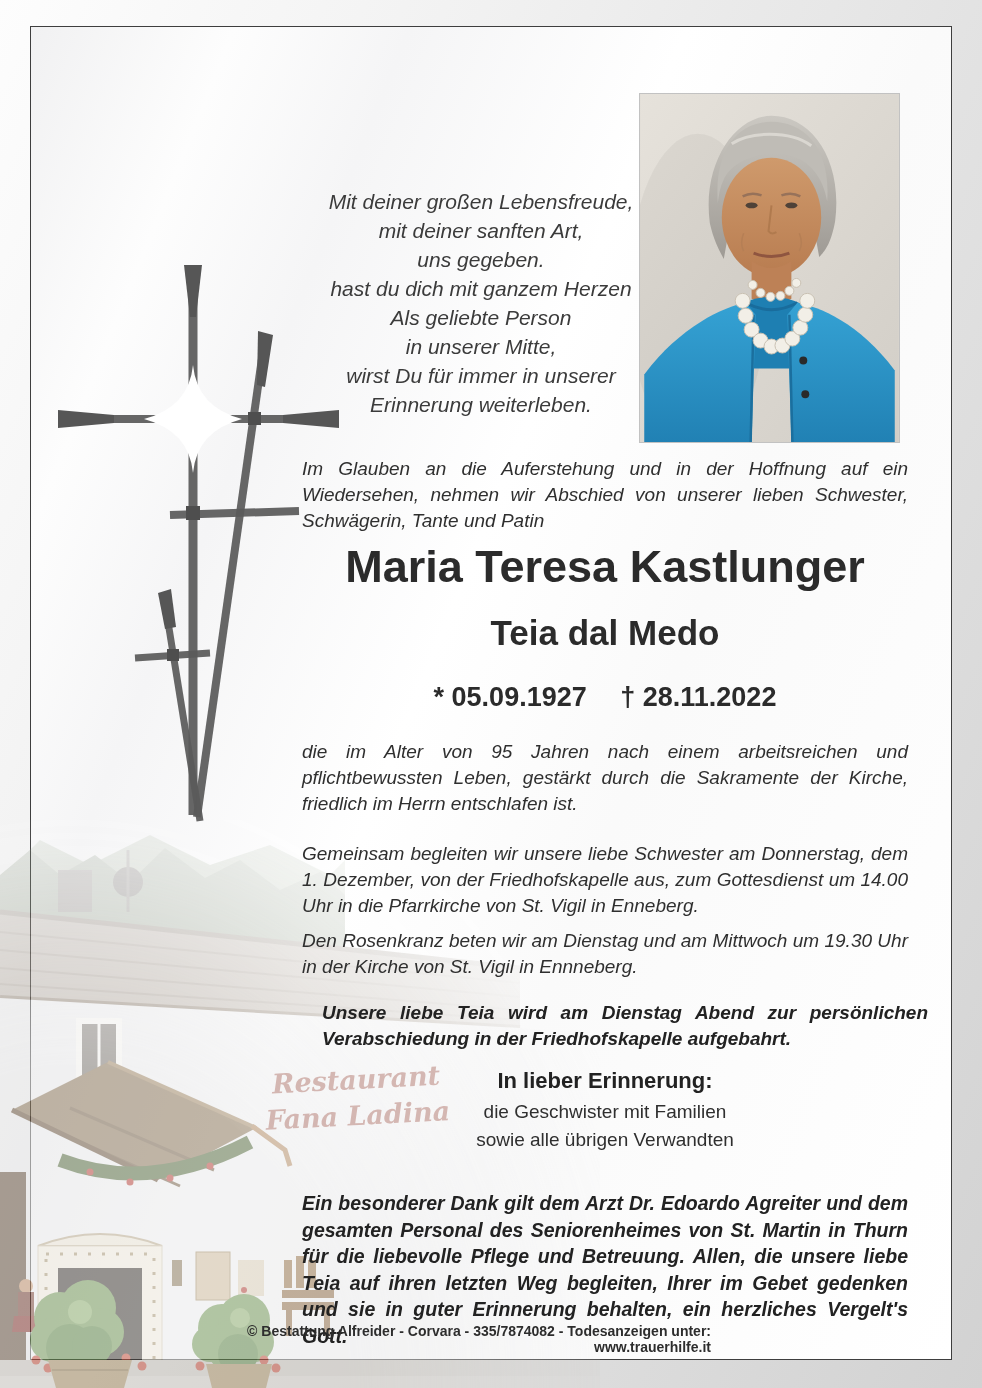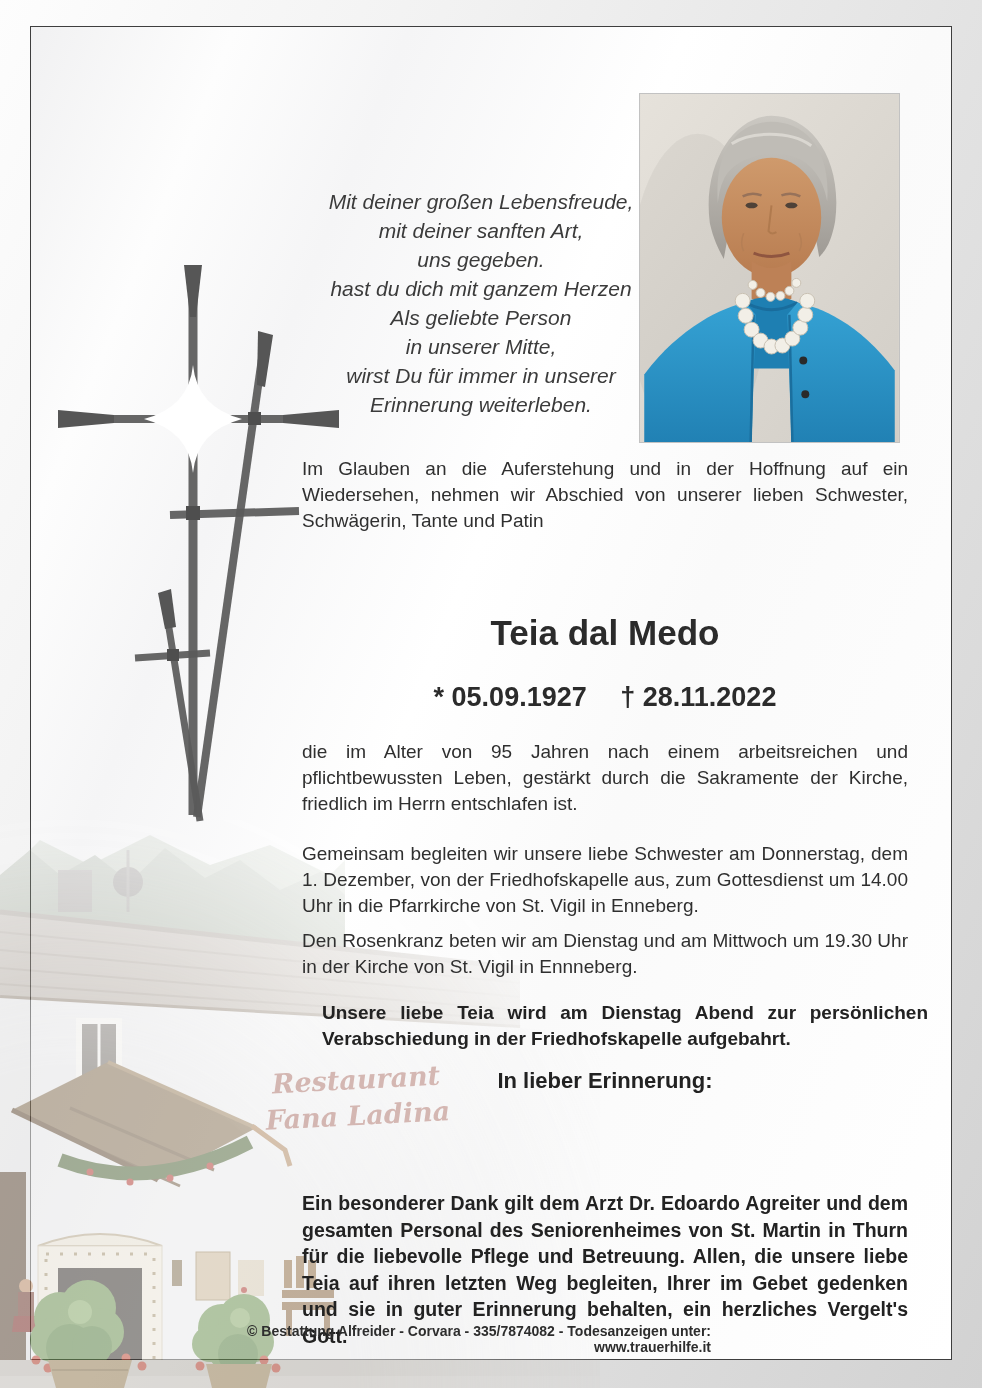--- a/index.html
+++ b/index.html
@@ -18,21 +18,21 @@
   .poem{left:225px;top:124px;width:450px;text-align:center;
         font-style:italic;font-size:21px;line-height:29px;color:#3b3b3b;margin-top:36px;}
   
   .portrait{left:608px;top:66px;width:261px;height:350px;border:1px solid #c2c2c2;
             background:#ddd9d2;box-sizing:border-box;}
   .portrait svg{display:block;width:100%;height:100%;}
   
   .cross{left:25px;top:228px;width:315px;height:580px;}
   
   .col{left:271px;width:606px;}
-  .just{text-align:justify;}
+  .just{text-align:justify;font-style:italic;}
   .body-txt{font-size:19px;line-height:26px;color:#2f2f2f;}
   .bold-txt{font-weight:bold;color:#222;}
   .intro{top:429px;}
   .name{top:514px;text-align:center;font-size:45px;font-weight:bold;color:#2b2b2b;letter-spacing:0;}
   .nickname{top:586px;text-align:center;font-size:35px;font-weight:bold;color:#2b2b2b;}
   .dates{top:655px;text-align:center;font-size:27px;font-weight:bold;color:#2b2b2b;}
   .dates .death{margin-left:26px;}
   .passing{top:712px;}
   .funeral{top:814px;}
   .rosary{top:901px;}
@@ -165,33 +165,38 @@
         <rect x="192" y="157" width="13" height="13" stroke="none" fill="#4e4e4e"></rect>
         <rect x="130" y="251" width="14" height="14" stroke="none" fill="#4e4e4e"></rect>
         <rect x="111" y="394" width="12" height="12" stroke="none" fill="#4e4e4e"></rect>
       </g>
       <path d="M137,110 Q133,152 88,164 Q133,176 137,218 Q141,176 186,164 Q141,152 137,110 Z" fill="#ffffff"></path>
     </svg>
   </div>
 
   <div class="abs col intro body-txt just">Im Glauben an die Auferstehung und in der Hoffnung auf ein Wiedersehen, nehmen wir Abschied von unserer lieben Schwester, Schwägerin, Tante und Patin</div>
 
+  <div class="abs col name">Maria Teresa Kastlunger</div>
   <div class="abs col nickname">Teia dal Medo</div>
 
   <div class="abs col dates">
     <span class="birth">* 05.09.1927</span>
     <span class="death">† 28.11.2022</span>
   </div>
 
   <div class="abs col passing body-txt just">die im Alter von 95 Jahren nach einem arbeitsreichen und pflichtbewussten Leben, gestärkt durch die Sakramente der Kirche, friedlich im Herrn entschlafen ist.</div>
   <div class="abs col funeral body-txt just">Gemeinsam begleiten wir unsere liebe Schwester am Donnerstag, dem 1. Dezember, von der Friedhofskapelle aus, zum Gottesdienst um 14.00 Uhr in die Pfarrkirche von St. Vigil in Enneberg.</div>
   <div class="abs col rosary body-txt just">Den Rosenkranz beten wir am Dienstag und am Mittwoch um 19.30 Uhr in der Kirche von St. Vigil in Ennneberg.</div>
   <div class="abs col viewing body-txt bold-txt just">Unsere liebe Teia wird am Dienstag Abend zur persönlichen Verabschiedung in der Friedhofskapelle aufgebahrt.</div>
 
   <div class="abs col remember">In lieber Erinnerung:</div>
+  <div class="abs col mourners">
+    <div>die Geschwister mit Familien</div>
+    <div>sowie alle übrigen Verwandten</div>
+  </div>
 
   <div class="abs col thanks bold-txt just">Ein besonderer Dank gilt dem Arzt Dr. Edoardo Agreiter und dem gesamten Personal des Seniorenheimes von St. Martin in Thurn für die liebevolle Pflege und Betreuung. Allen, die unsere liebe Teia auf ihren letzten Weg begleiten, Ihrer im Gebet gedenken und sie in guter Erinnerung behalten, ein herzliches Vergelt's Gott.</div>
 
   <div class="abs footer">© Bestattung Alfreider - Corvara - 335/7874082 - Todesanzeigen unter: www.trauerhilfe.it</div>
 </div>
 
 <div class="photo-layer">
   <svg viewBox="0 0 600 568" preserveAspectRatio="none">
 
     <path d="M0,130 L0,60 L40,20 L90,45 L150,15 L210,45 L270,25 L330,55 L345,40 L345,130 Z" fill="#a3b098"></path>

